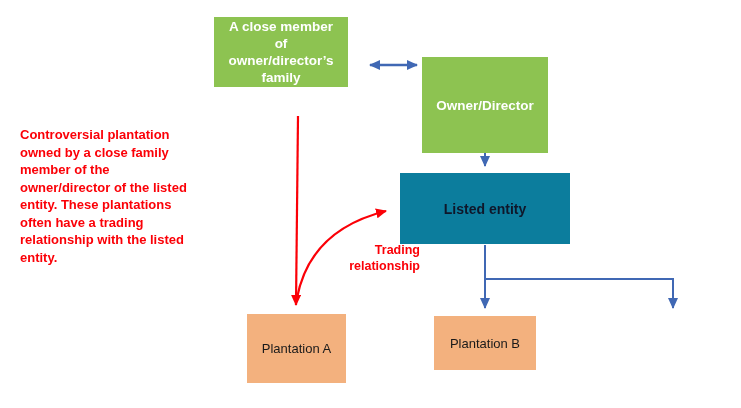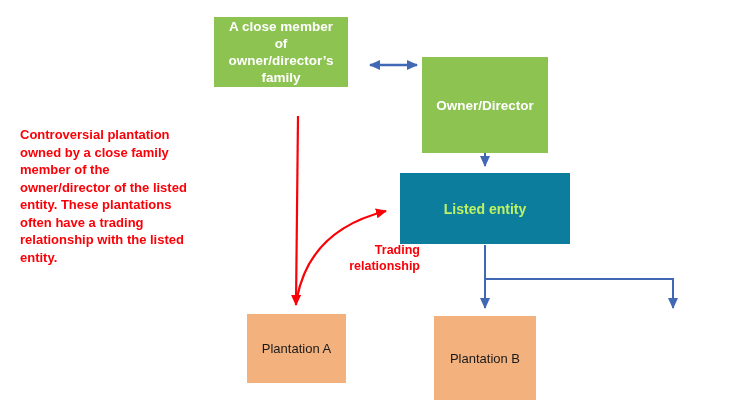--- a/index.html
+++ b/index.html
@@ -22,35 +22,35 @@
   }
   .node.green {
     background: #8DC351;
     color: #ffffff;
     font-weight: bold;
     font-size: 13.5px;
     line-height: 17px;
   }
   .node.teal {
     background: #0C7D9D;
-    color: #bef264;
+    color: #0f172a;
     font-weight: bold;
     font-size: 14px;
   }
   .node.orange {
     background: #F3B17E;
     color: #1a1a1a;
     font-size: 13px;
     justify-content: center;
   }
   #node-family   { left: 214px; top: 17px;  width: 134px; height: 70px; }
   #node-owner    { left: 422px; top: 17px;  width: 126px; height: 96px; margin-top: 40px; }
   #node-listed   { left: 400px; top: 173px; width: 170px; height: 71px; }
   #node-plant-a  { left: 247px; top: 314px; width: 99px;  height: 69px; }
-  #node-plant-b  { left: 434px; top: 316px; width: 102px; height: 84px; }
+  #node-plant-b  { left: 434px; top: 316px; width: 102px; height: 54px; }
   #node-plant-c  { left: 621px; top: 316px; width: 97px;  height: 67px; }
 
   .note {
     position: absolute;
     left: 20px; top: 126px; width: 196px;
     color: #FB0007;
     font-weight: bold;
     font-size: 13px;
     line-height: 17.5px;
     text-align: left;

